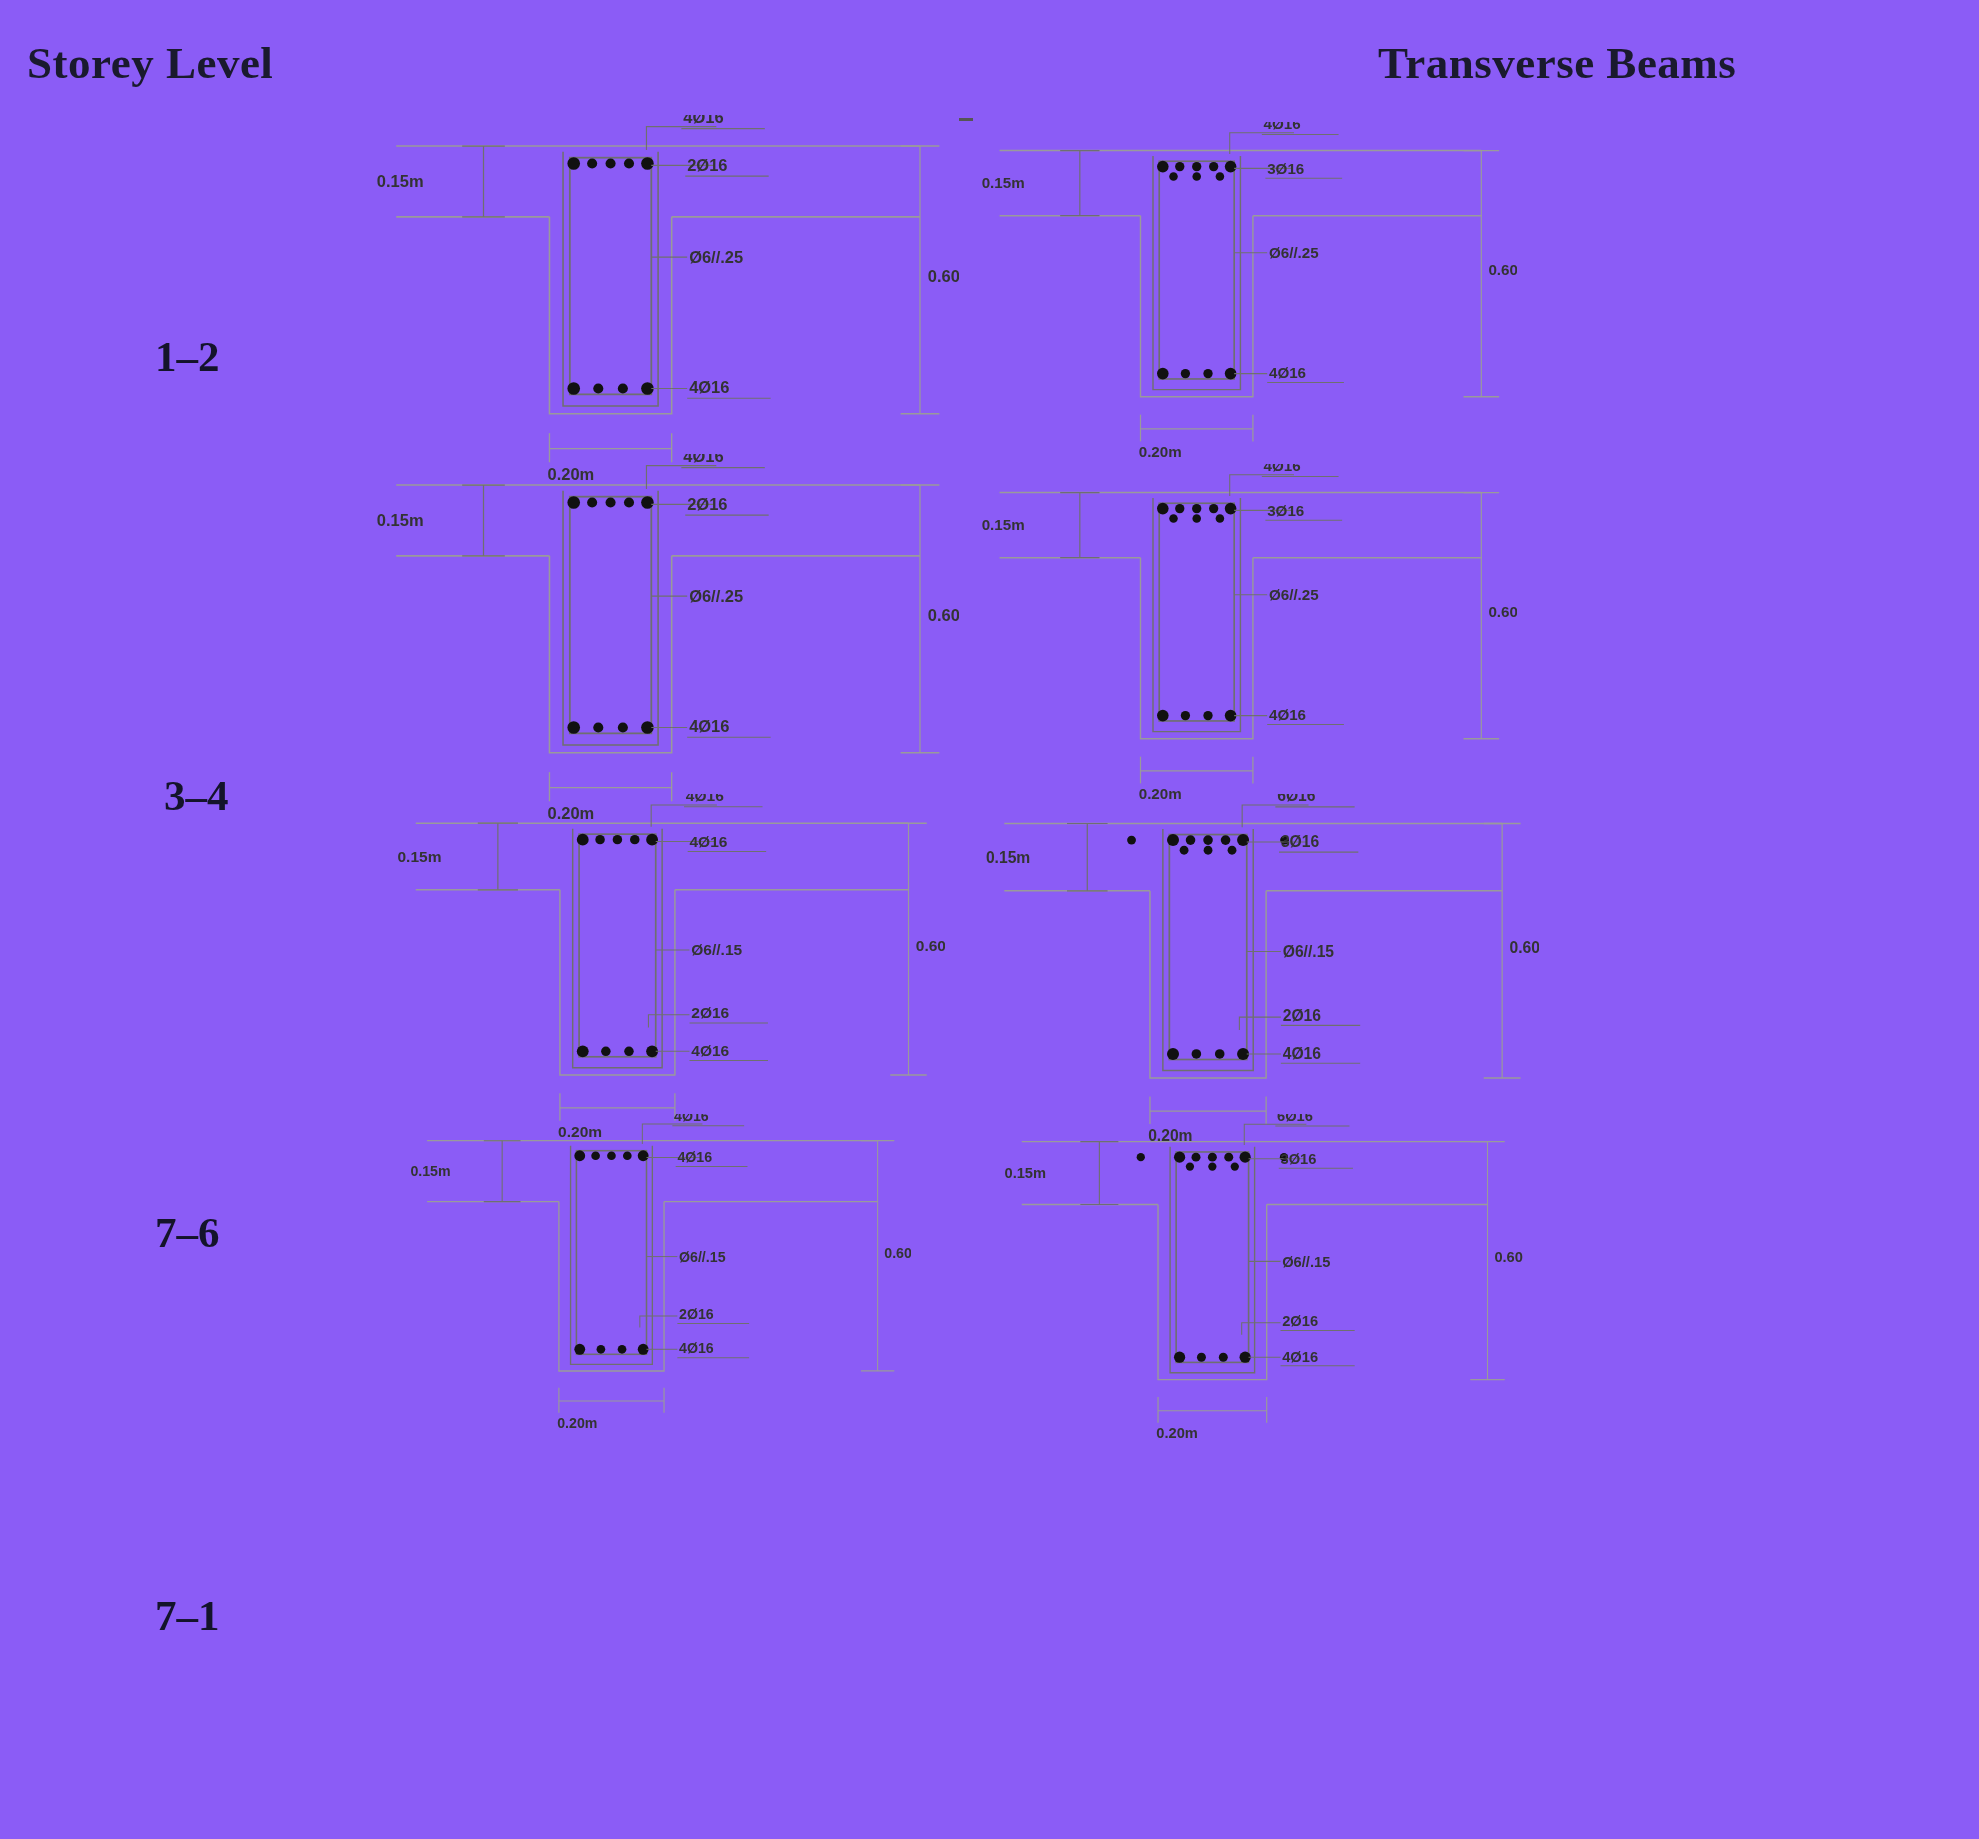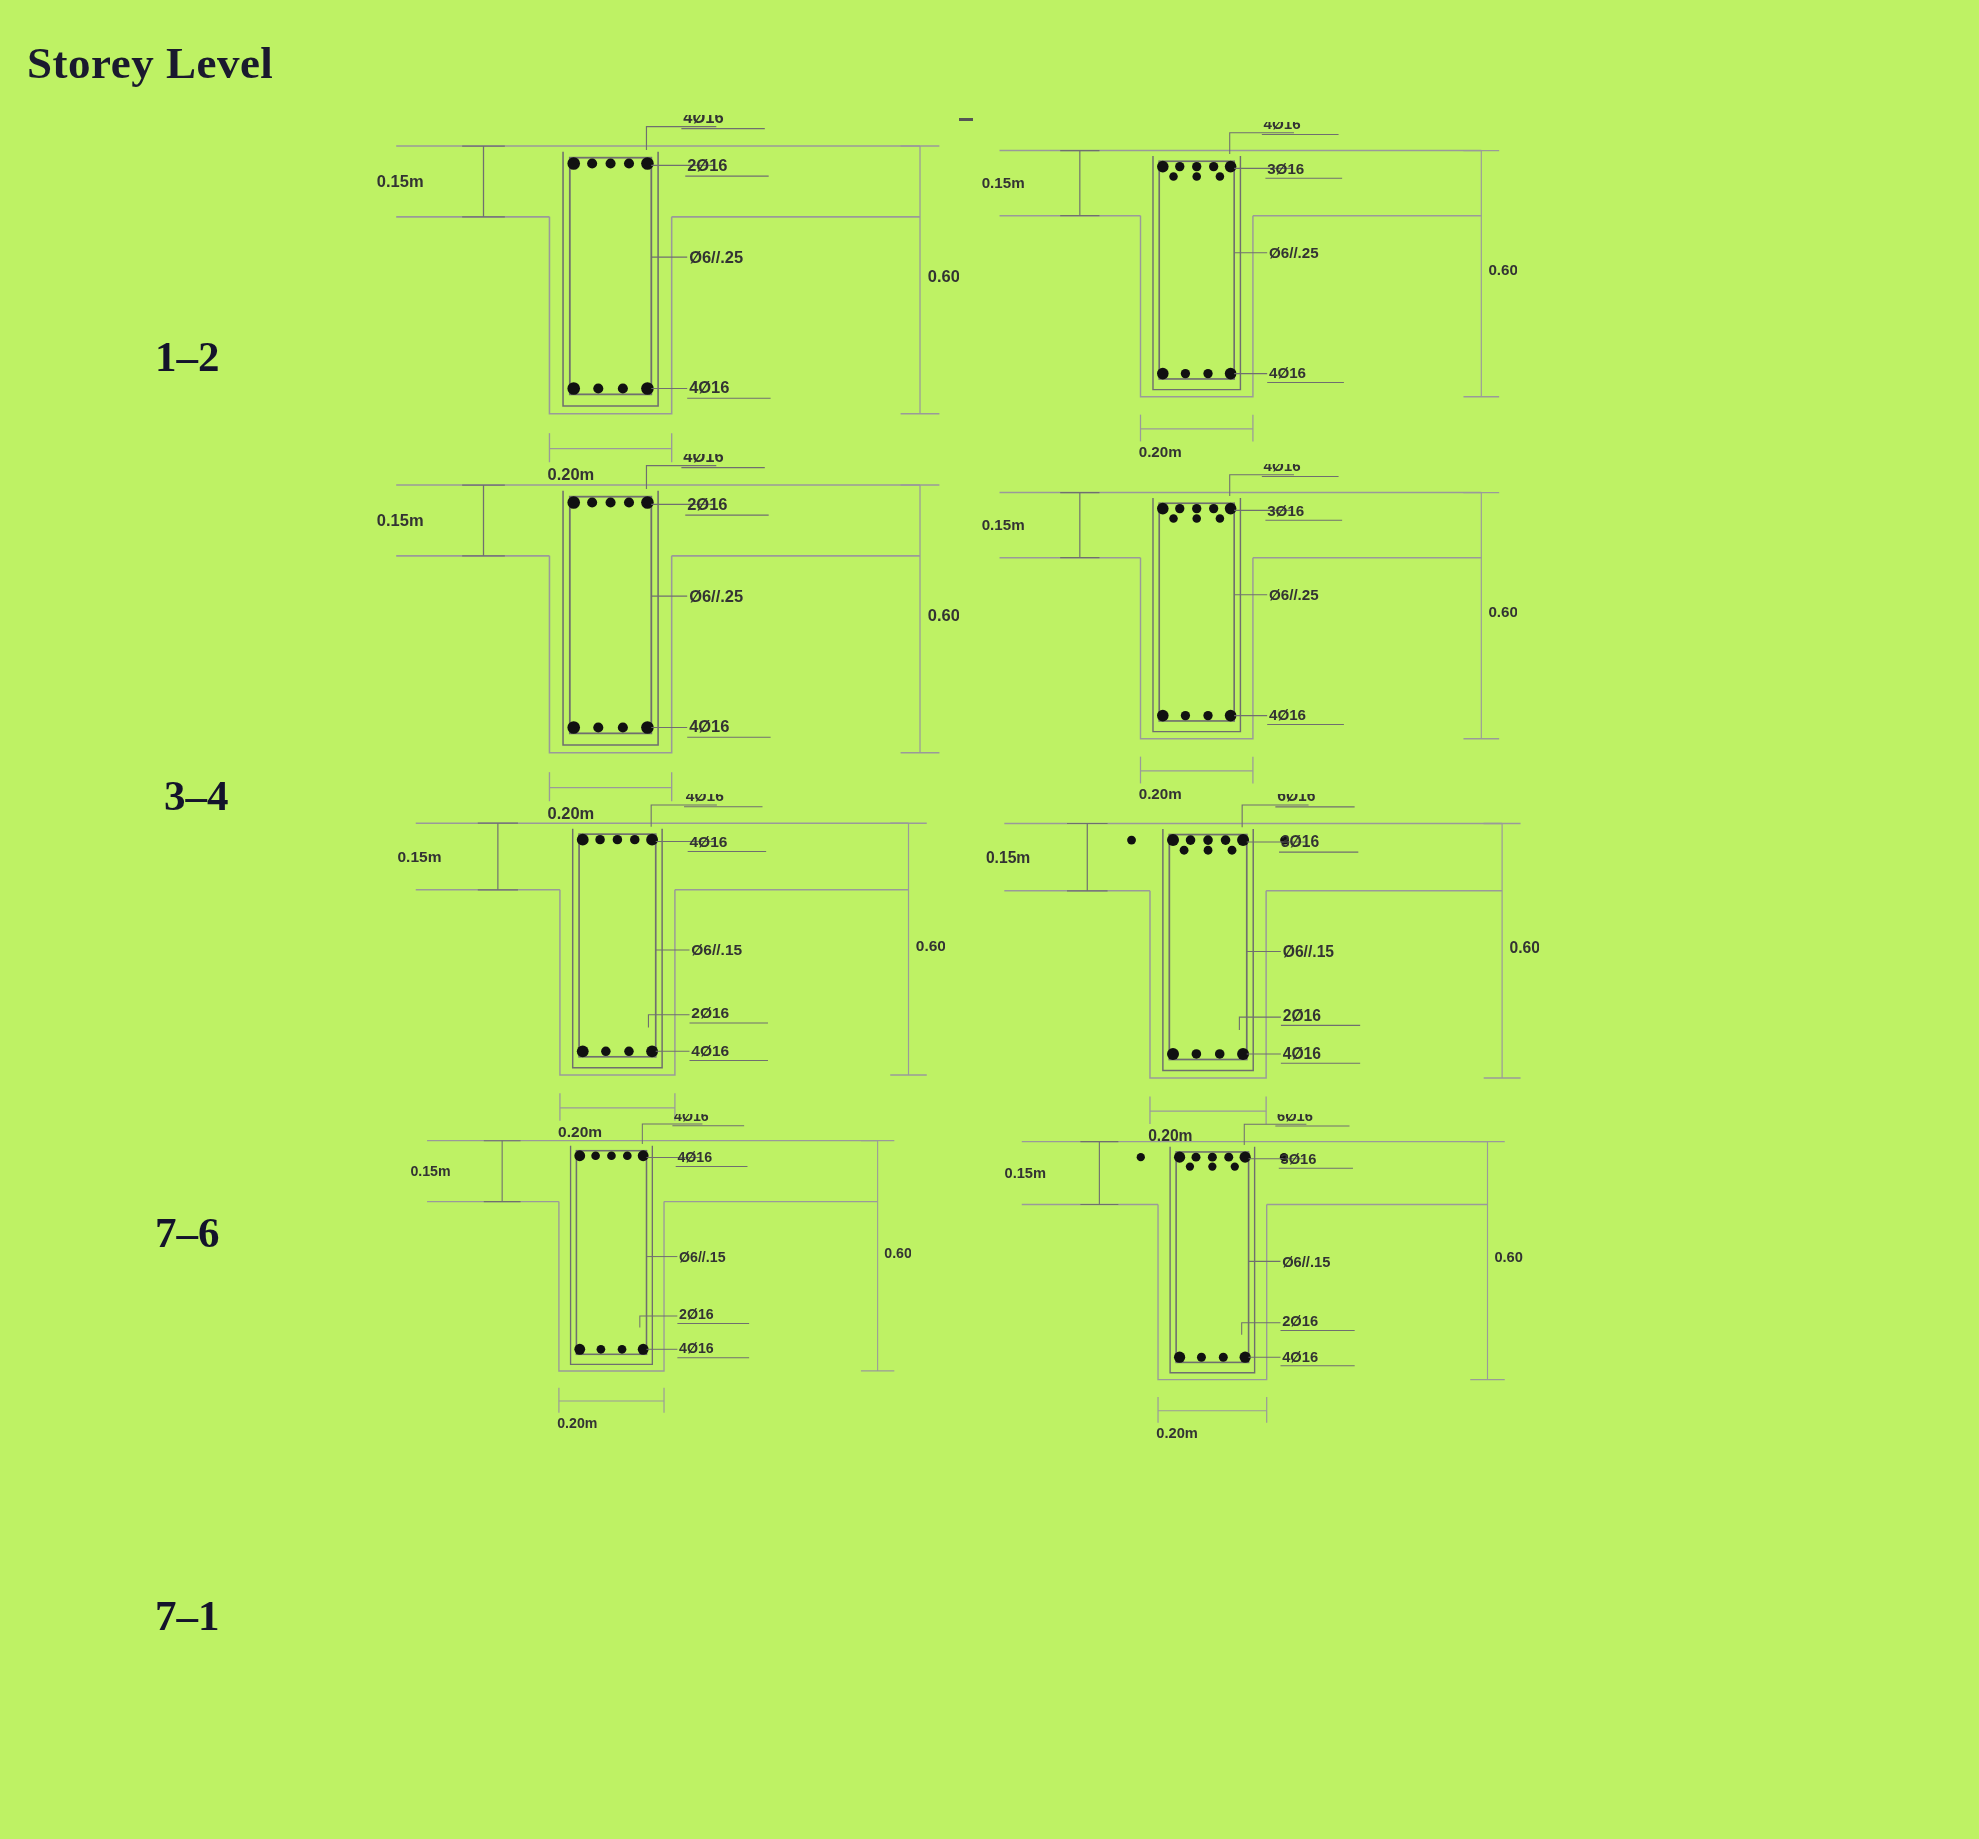--- a/index.html
+++ b/index.html
@@ -7,21 +7,21 @@
     padding: 0;
     background: #ffffff;
   }
   body {
     font-family: "Liberation Serif", "DejaVu Serif", serif;
   }
   #page {
     position: relative;
     width: 1980px;
     height: 1840px;
-    background: #bef264;
+    background: #8b5cf6;
     overflow: hidden;
   }
 
   
   .col-header {
     position: absolute;
     font-family: "Liberation Serif", "DejaVu Serif", serif;
     font-weight: bold;
     font-size: 45px;
     color: #1a1a2e;
@@ -57,20 +57,21 @@
     height: 2.9px;
     background: #555;
   }
 </style>
 </head>
 <body>
 
 <div id="page">
 
   <div class="col-header" id="hdr-storey">Storey Level</div>
+  <div class="col-header" id="hdr-trans">Transverse Beams</div>
 
   <div id="stray-tick"></div>
 
   <div class="storey-label" style="left:155px; top:332px;">1–2</div>
   <div class="storey-label" style="left:164px; top:771px;">3–4</div>
   <div class="storey-label" style="left:155px; top:1208px;">7–6</div>
   <div class="storey-label" style="left:155px; top:1591px;">7–1</div>
 
   <div id="beam-layer">
       <div class="beam-block" style="left: 338px; top: 115px;">

